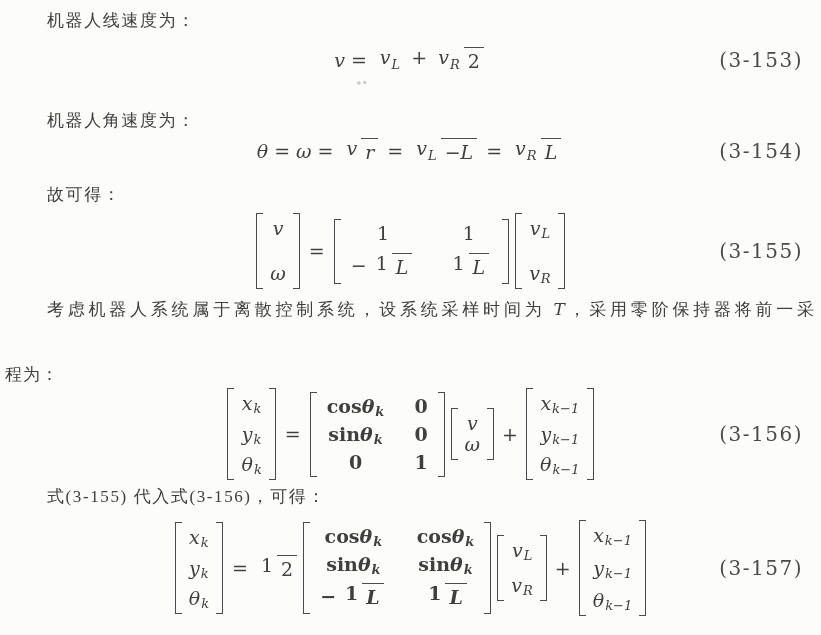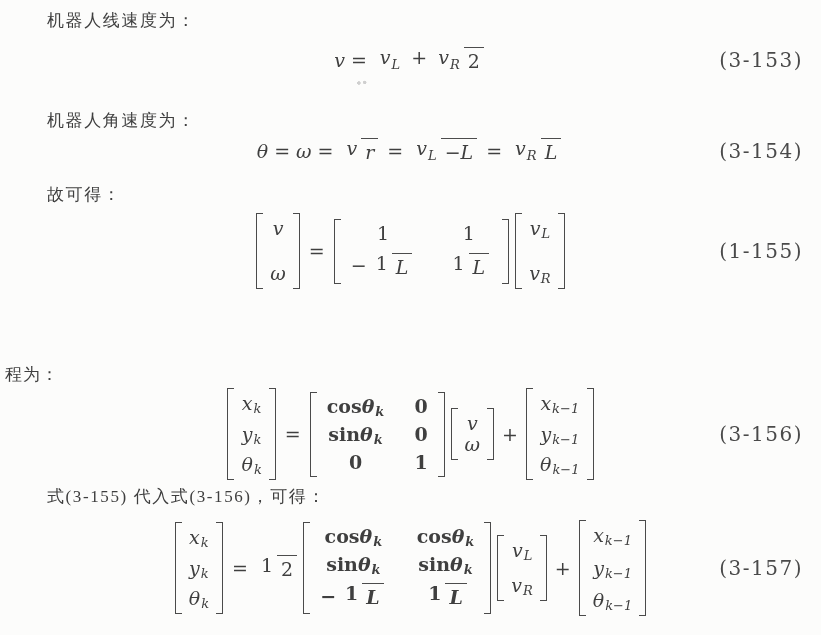--- a/index.html
+++ b/index.html
@@ -140,23 +140,26 @@
               <span class="ms">L</span>
             </span>
           <span class="mrow">
               <span class="mi">v</span>
               <span class="ms">R</span>
             </span>
         </span>
         <span class="bk r"></span>
       </span>
     </span>
-    <span class="lab">(1-155)</span>
-  </div>
-
+    <span class="lab">(3-155)</span>
+  </div>
+
+  <div class="cjk para just ind1 abs" style="top:296px;">
+    <span>考虑机器人系统属于离散控制系统，设系统采样时间为 </span><span class="mi">T</span><span>，采用零阶保持器将前一采</span>
+  </div>
   <div class="cjk para abs" style="top:362px;">程为：</div>
 
   <div class="eq" style="top:386px;height:96px;">
     <span class="eqc">
       <span class="bg">
         <span class="bk l"></span>
         <span class="vec h92">
           <span class="mrow">
               <span class="mi">x</span>
               <span class="ms">k</span>

